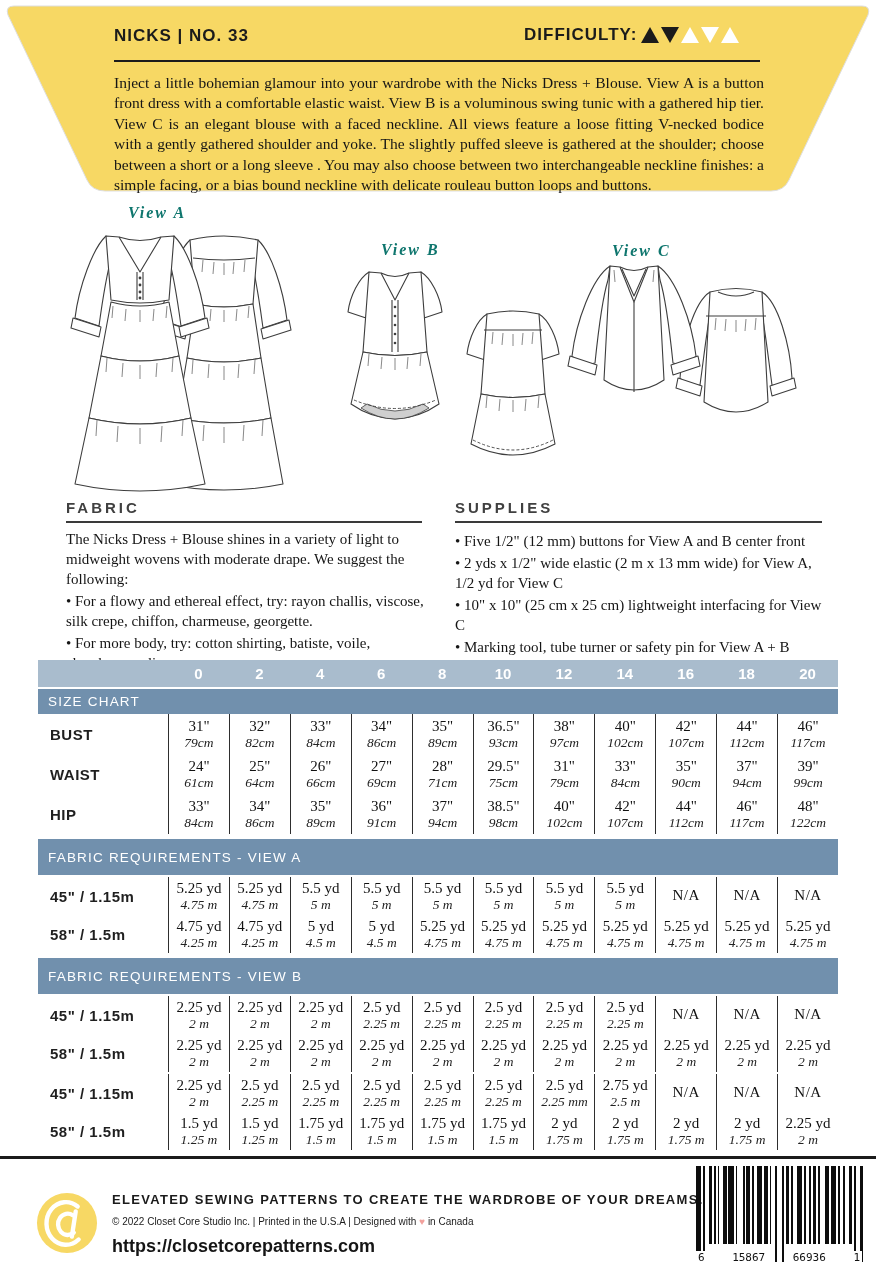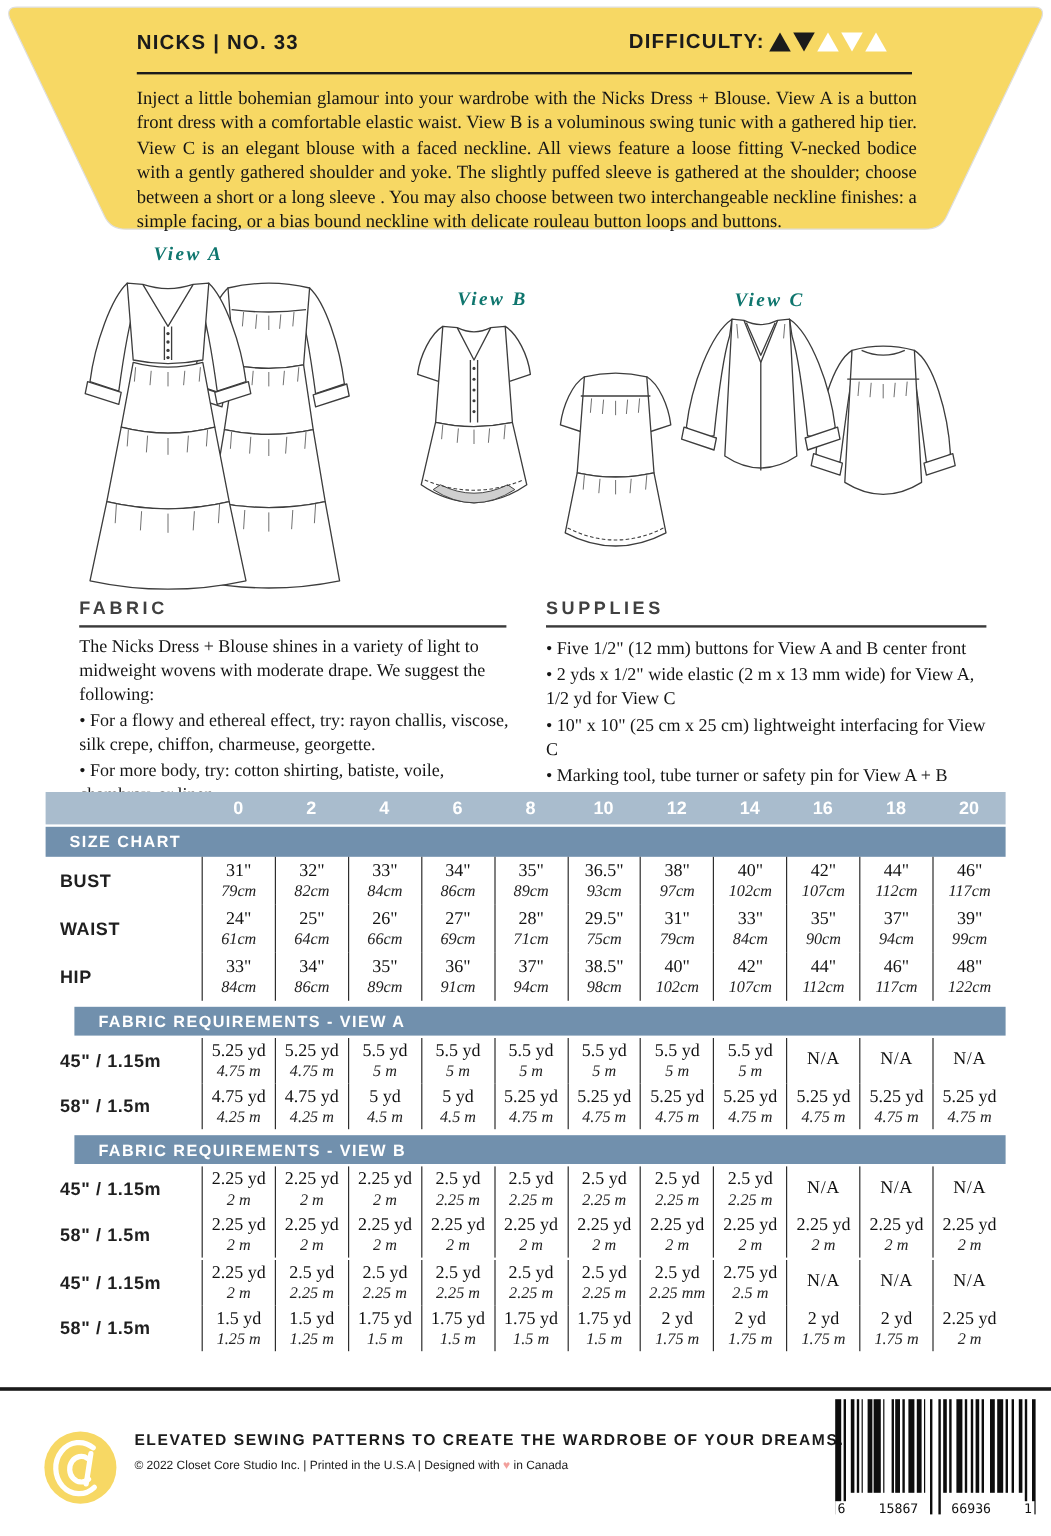--- a/index.html
+++ b/index.html
@@ -39,36 +39,36 @@
         font-size:15px;letter-spacing:3px;color:#404040;}
   .sec-rule{position:absolute;height:1.5px;background:#3a3a3a;}
   .sec-body{position:absolute;font-size:15px;line-height:20px;color:#151515;}
   .bullet{margin-top:2px;}
   .bullet::before{content:"•  ";}
 
   
   .chart{position:absolute;left:38px;top:660px;width:800px;}
   .band-light{height:27px;background:var(--band-light,#a9bccd);display:flex;}
   .band-dark{height:25px;background:var(--band-dark,#7190ad);display:flex;align-items:center;margin-top:2px;}
-  .band-dark .band-text,.fr-band .band-text{font-family:"Liberation Sans",sans-serif;font-weight:bold;
-        font-size:13.5px;letter-spacing:1.2px;color:#fff;padding-left:20px;}
+  .band-dark .band-text,.fr-band .band-text{font-family:"Liberation Sans",sans-serif;font-weight:normal;
+        font-size:13.5px;letter-spacing:1.2px;color:#fff;padding-left:10px;}
   .label-spacer{width:130px;flex:none;}
   .size-cols{flex:1;display:flex;}
   .size-col{flex:1;display:flex;align-items:center;justify-content:center;
         font-family:"Liberation Sans",sans-serif;font-weight:bold;font-size:15px;color:#fff;}
   .t-row{display:flex;height:40px;}
   .t-label{width:130px;flex:none;display:flex;align-items:center;padding-left:12px;box-sizing:border-box;
         font-family:"Liberation Sans",sans-serif;font-weight:bold;font-size:15px;letter-spacing:.5px;color:#1f1f1f;}
   .t-cells{flex:1;display:flex;}
   .t-cell{flex:1;border-left:1px solid #2e2e2e;display:flex;flex-direction:column;
         align-items:center;justify-content:center;line-height:1.15;}
   .v1{font-size:15px;color:#111;}
   .v2{font-size:13.5px;font-style:italic;color:#222;}
   .na{font-size:15px;letter-spacing:.5px;color:#111;}
-  .fr-band{height:24px;background:var(--band-dark,#7190ad);display:flex;align-items:center;margin-top:5px;margin-left:24px;}
+  .fr-band{height:36px;background:var(--band-dark,#7190ad);display:flex;align-items:center;margin-top:5px;}
   .fr-row{display:flex;height:38px;}
   .sc-body{margin-top:0;}
   .fr-rows{margin-top:2px;}
 
   
   .footer-rule{position:absolute;left:0;top:1156px;width:876px;height:3px;background:#1b1b1b;}
   .logo{position:absolute;left:36px;top:1192px;}
   .logo-circle{fill:var(--yellow,#f7d864);}
   .footer-tagline{position:absolute;left:112px;top:1192px;font-family:"Liberation Sans",sans-serif;
         font-weight:bold;font-size:13px;letter-spacing:1.3px;color:#1b1b1b;}
@@ -697,20 +697,21 @@
     <g stroke="#ffffff" stroke-width="4.5" fill="none" stroke-linecap="round">
       <path d="M43 15 A20 22 0 1 0 44 49"></path>
       <path d="M38 24 A10 11 0 1 0 39 42"></path>
       <path d="M41 20 L37 46"></path>
     </g>
   </svg>
   <div class="footer-tagline">ELEVATED SEWING PATTERNS TO CREATE THE WARDROBE OF YOUR DREAMS.</div>
   <div class="footer-copy">
     <span>© 2022 Closet Core Studio Inc. | Printed in the U.S.A | Designed with </span><span class="heart">♥</span><span> in Canada</span>
   </div>
+  <div class="footer-url">https://closetcorepatterns.com</div>
   <div class="barcode">
     <div class="bars">
         <div class="bar" style="width: 5.4px; margin-right: 1.8px; height: 96px;"></div>
         <div class="bar" style="width: 1.8px; margin-right: 3.6px; height: 96px;"></div>
         <div class="bar" style="width: 3.6px; margin-right: 1.8px; height: 78px;"></div>
         <div class="bar" style="width: 1.8px; margin-right: 1.8px; height: 78px;"></div>
         <div class="bar" style="width: 1.8px; margin-right: 3.6px; height: 78px;"></div>
         <div class="bar" style="width: 3.6px; margin-right: 1.8px; height: 78px;"></div>
         <div class="bar" style="width: 5.4px; margin-right: 1.8px; height: 78px;"></div>
         <div class="bar" style="width: 1.8px; margin-right: 5.4px; height: 78px;"></div>

